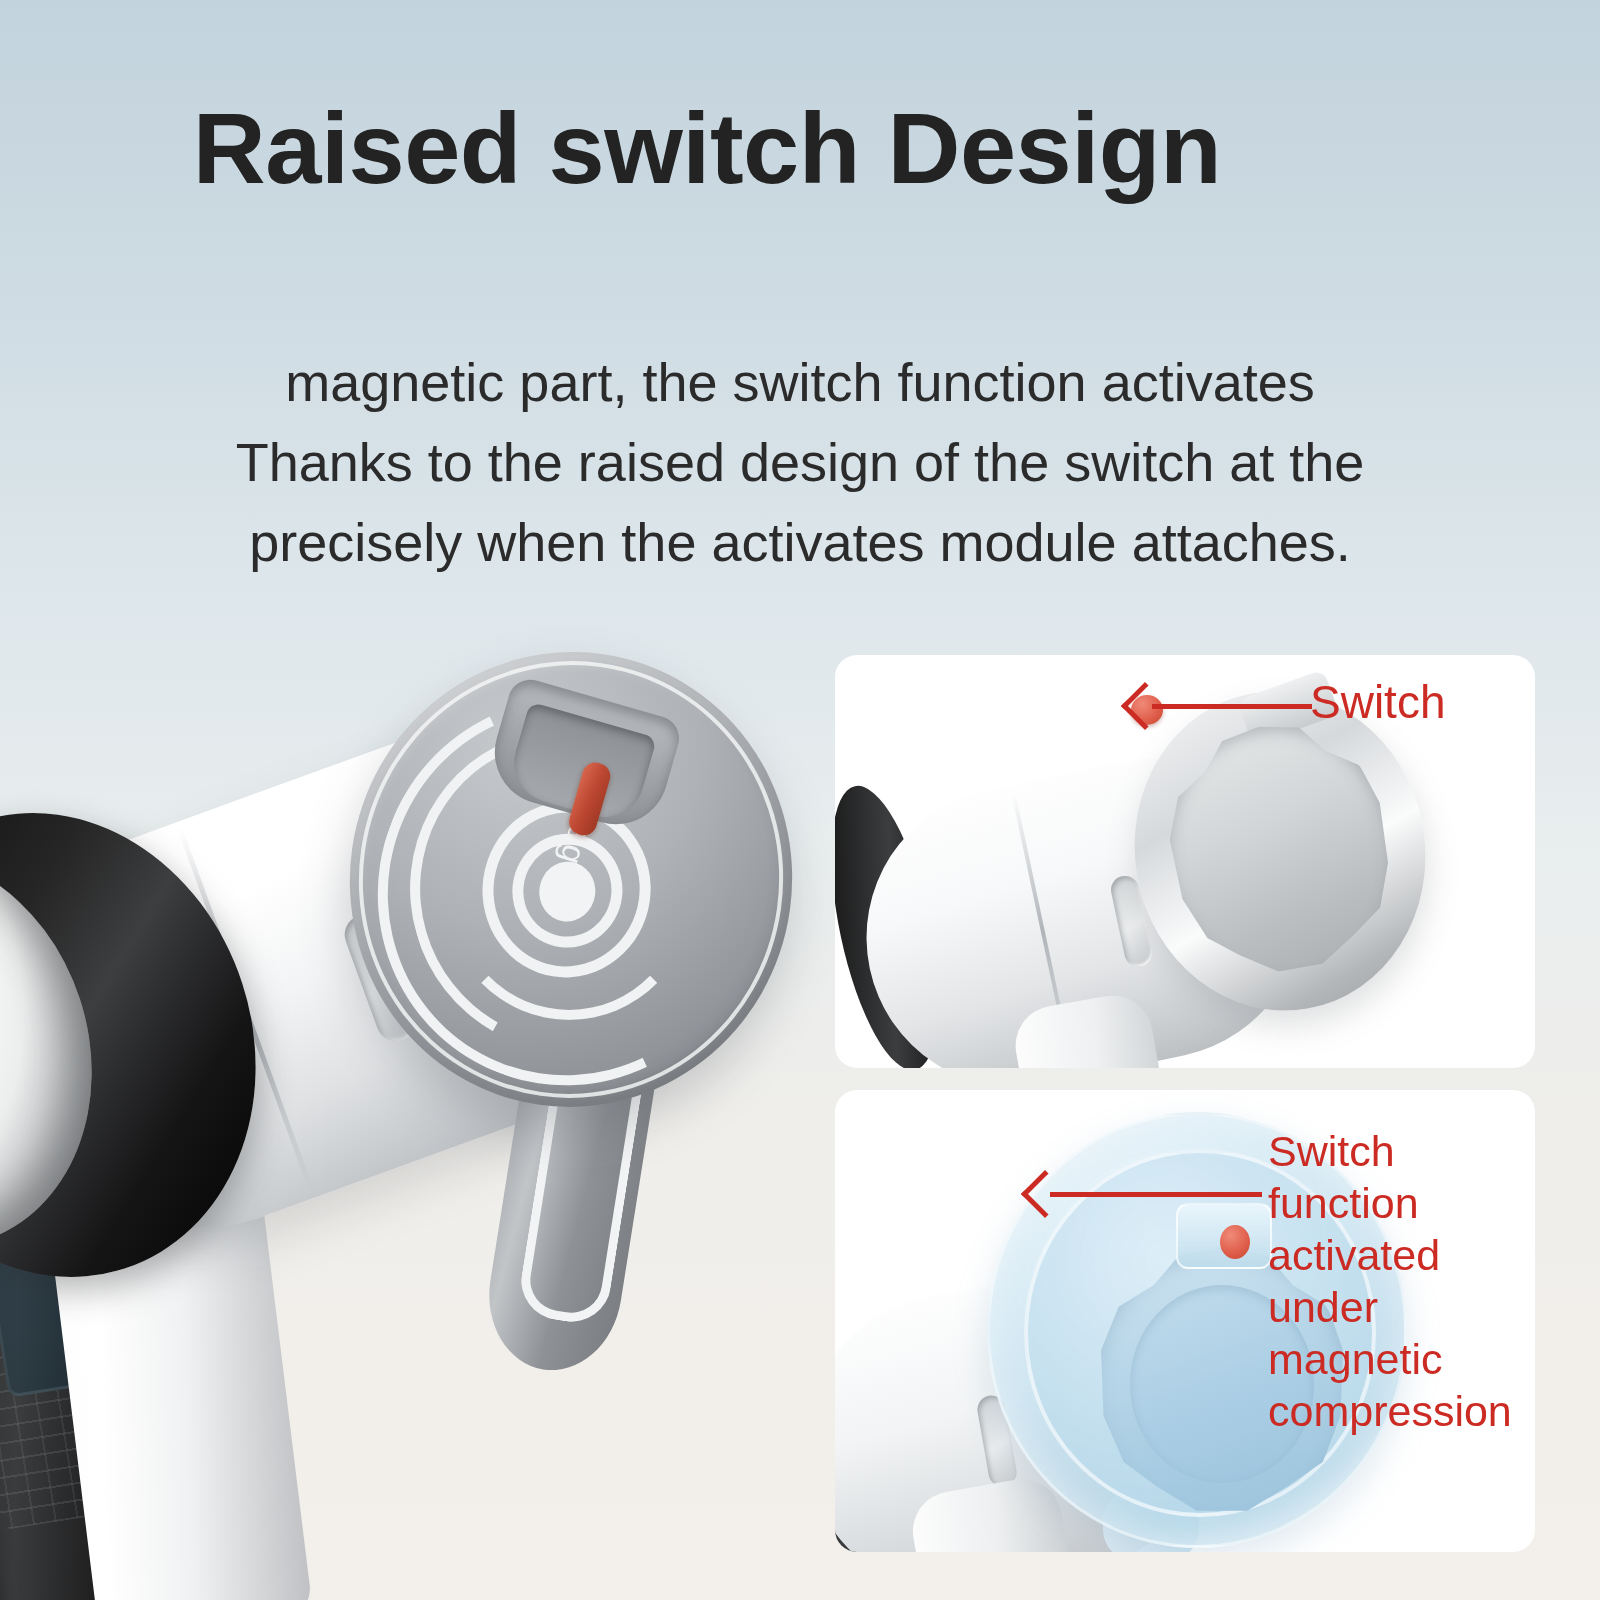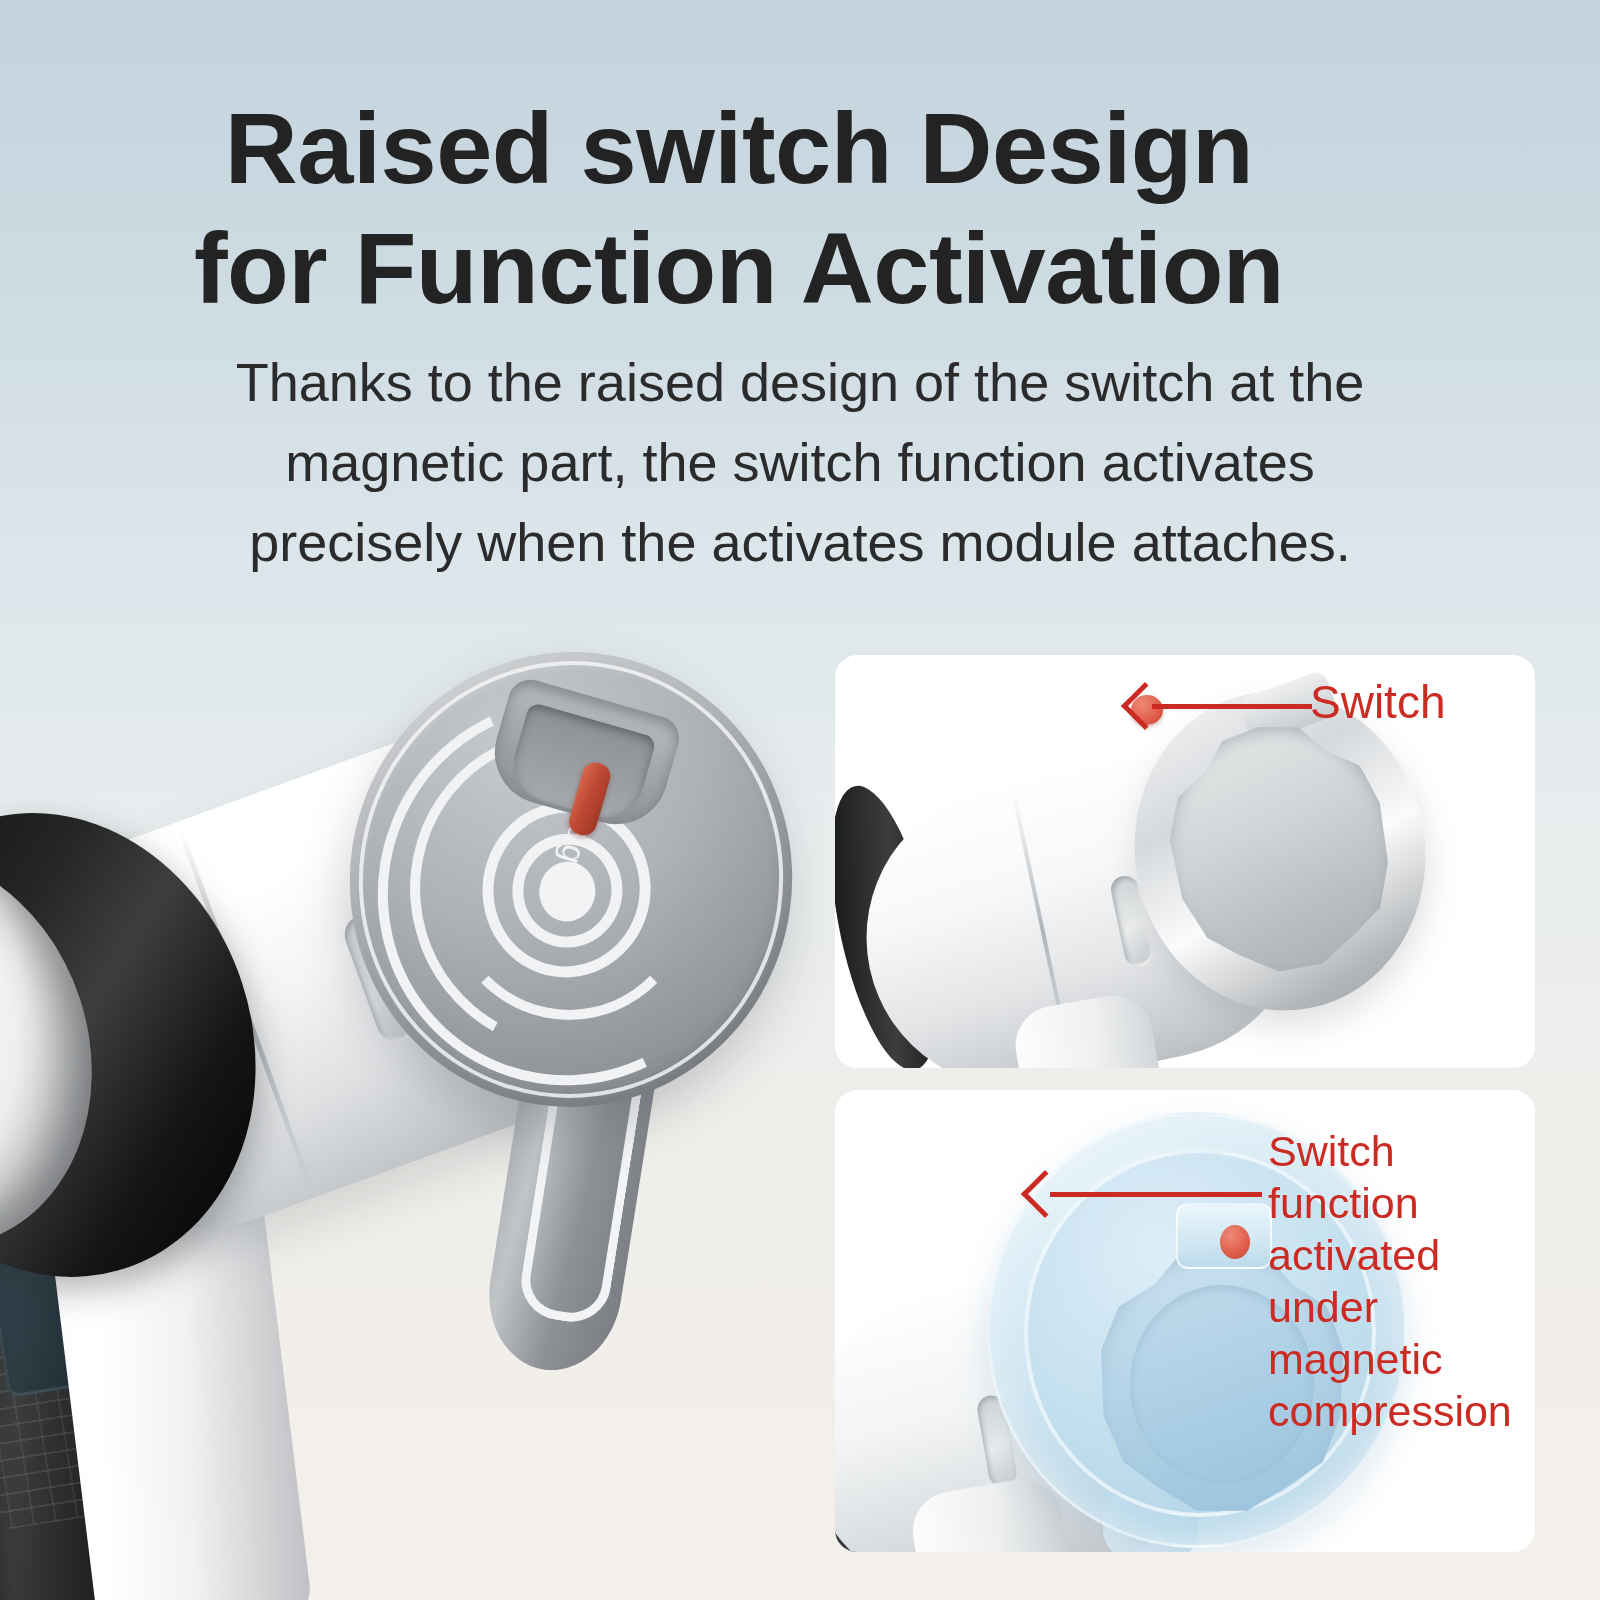--- a/index.html
+++ b/index.html
@@ -26,21 +26,20 @@
 
   
   #headline {
     position:absolute; top:88px; left:0; width:1414px;
     text-align:center;
     font-size:101px; line-height:120px;
     font-weight:bold;
     letter-spacing:-0.5px;
     color:#232323;
     font-stretch:condensed;
-    margin-left:32px;
   }
   #headline .ln { display:block; white-space:nowrap; }
 
   #subhead {
     position:absolute; top:342px; left:140px; width:1320px;
     text-align:center;
     font-size:54px; line-height:80px;
     font-weight:400;
     color:#2b2b2b;
   }
@@ -361,26 +360,25 @@
     background:linear-gradient(100deg,rgba(226,240,248,.9),rgba(198,224,238,.85));
   }
 </style>
 </head>
 <body>
 
 <div id="stage">
 
   <div id="headline">
     <span class="ln">Raised switch Design</span>
-    <span class="ln">for Function Activation</span>
   </div>
 
   <div id="subhead">
+    <span class="ln">magnetic part, the switch function activates</span>
     <span class="ln">Thanks to the raised design of the switch at the</span>
-    <span class="ln">magnetic part, the switch function activates</span>
     <span class="ln">precisely when the activates module attaches.</span>
   </div>
 
   <div id="hero">
 
     <div class="dev-handle">
       <div class="pcb">
         <div class="pcb-chip"></div>
       </div>
     </div>

